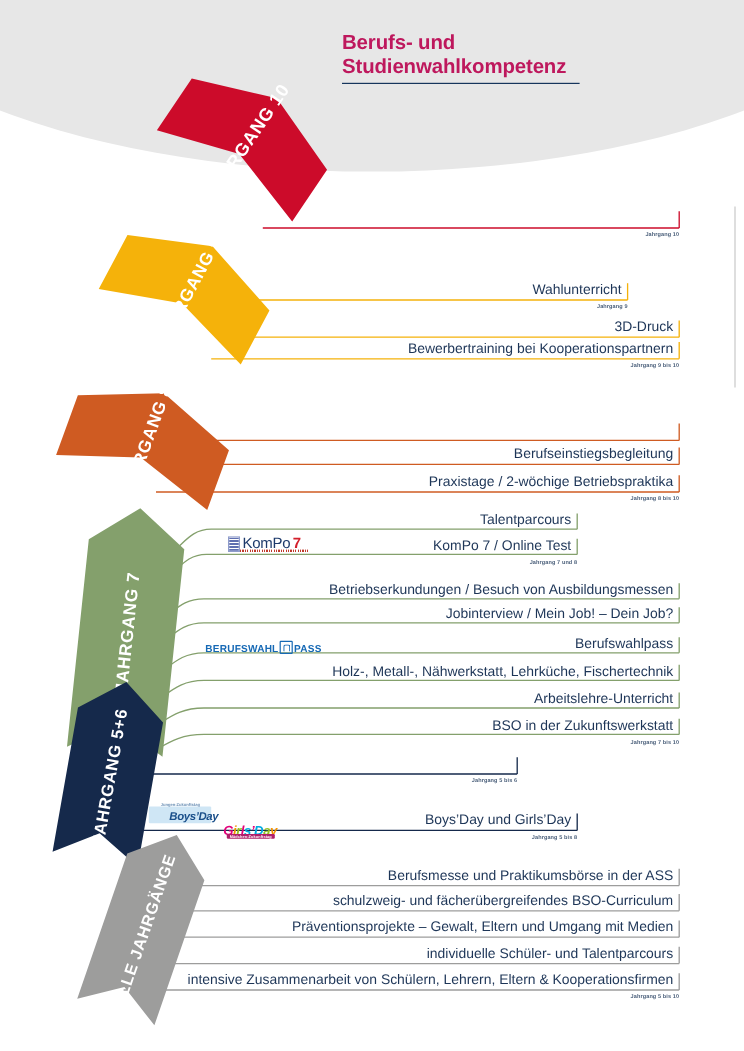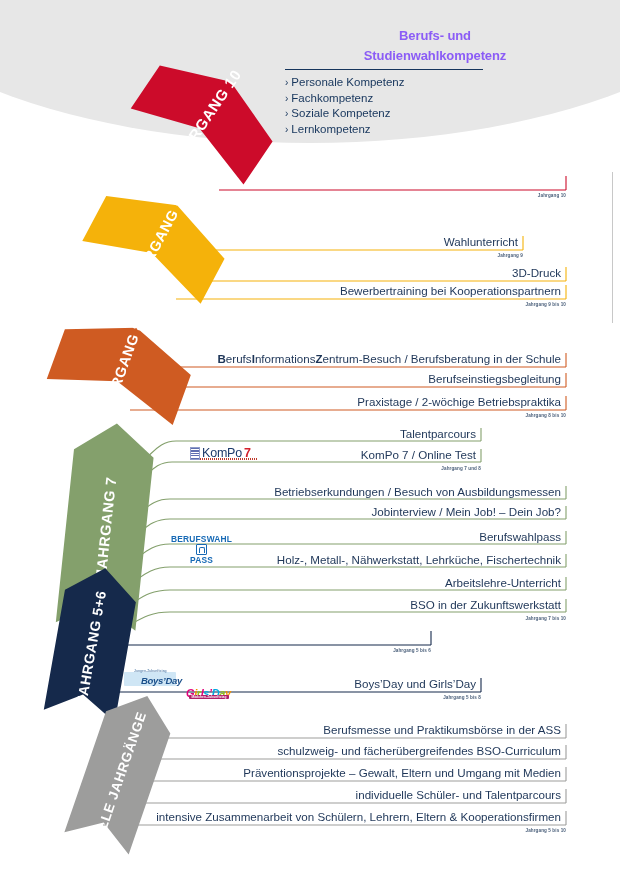--- a/index.html
+++ b/index.html
@@ -13,23 +13,22 @@
   }
   #stage{position:absolute;left:0;top:0;width:620px;height:876px;}
   #bg-svg,#lines-svg,#arrows-svg{position:absolute;left:0;top:0;width:620px;height:876px;}
   #bg-svg{z-index:1;}
   #lines-svg{z-index:2;}
   #arrows-svg{z-index:4;}
 
   
   #header{position:absolute;left:285px;top:26px;width:300px;z-index:5;}
   #header .title{
-    color:#8b5cf6;font-weight:bold;font-size:13px;line-height:20px;
+    color:#be185d;font-weight:bold;font-size:17px;line-height:20px;
     letter-spacing:-0.1px;
-    text-align:center;
   }
   #header .rule{
     border-bottom:1.4px solid #16355c;width:198px;margin-top:3px;margin-bottom:5px;
   }
   #header ul{list-style:none;margin:0;padding:0;}
   #header li{
     color:#16355c;font-size:11.5px;line-height:14.6px;white-space:nowrap;
   }
   #header li .chev{color:#16355c;font-size:10px;margin-right:3px;}
 
@@ -233,54 +232,37 @@
       <text class="alabel" x="6" y="5" font-size="13.5" text-anchor="middle">ALLE JAHRGÄNGE</text>
     </g>
   </svg>
 
   <div id="header">
     <div class="title">
       <div>Berufs- und</div>
       <div>Studienwahlkompetenz</div>
     </div>
     <div class="rule"></div>
-    <ul>
-      <li>
-        <span class="chev">›</span><span>Personale Kompetenz</span>
-      </li>
-      <li>
-        <span class="chev">›</span><span>Fachkompetenz</span>
-      </li>
-      <li>
-        <span class="chev">›</span><span>Soziale Kompetenz</span>
-      </li>
-      <li>
-        <span class="chev">›</span><span>Lernkompetenz</span>
-      </li>
-    </ul>
   </div>
 
   <div class="cap" style="left:400px;top:193px;width:166px;">Jahrgang 10</div>
 
   <div class="row" style="left:200px;top:235px;width:323px;">
     <span class="txt">Wahlunterricht</span>
   </div>
   <div class="cap" style="left:360px;top:253px;width:163px;">Jahrgang 9</div>
 
   <div class="row" style="left:185px;top:266px;width:381px;">
     <span class="txt">3D-Druck</span>
   </div>
   <div class="row" style="left:180px;top:284px;width:386px;">
     <span class="txt">Bewerbertraining bei Kooperationspartnern</span>
   </div>
   <div class="cap" style="left:400px;top:302px;width:166px;">Jahrgang 9 bis 10</div>
 
-  <div class="row" style="left:150px;top:352px;width:416px;">
-    <span class="txt"><b>B</b>erufs<b>I</b>nformations<b>Z</b>entrum-Besuch / Berufsberatung in der Schule</span>
-  </div>
   <div class="row" style="left:142px;top:372px;width:424px;">
     <span class="txt">Berufseinstiegsbegleitung</span>
   </div>
   <div class="row" style="left:134px;top:395px;width:432px;">
     <span class="txt">Praxistage / 2-wöchige Betriebspraktika</span>
   </div>
   <div class="cap" style="left:400px;top:413px;width:166px;">Jahrgang 8 bis 10</div>
 
   <div class="row" style="left:180px;top:427px;width:301px;">
     <span class="txt">Talentparcours</span>
@@ -310,21 +292,21 @@
     <span class="txt">Holz-, Metall-, Nähwerkstatt, Lehrküche, Fischertechnik</span>
   </div>
   <div class="row" style="left:174px;top:576px;width:392px;">
     <span class="txt">Arbeitslehre-Unterricht</span>
   </div>
   <div class="row" style="left:174px;top:598px;width:392px;">
     <span class="txt">BSO in der Zukunftswerkstatt</span>
   </div>
   <div class="cap" style="left:400px;top:616px;width:166px;">Jahrgang 7 bis 10</div>
 
-  <div class="logo bwp" style="left:171px;top:534px;flex-direction:column;">
+  <div class="logo bwp" style="left:171px;top:534px;">
     <span>BERUFSWAHL</span>
     <span class="mark"></span>
     <span>PASS</span>
   </div>
 
   <div class="cap" style="left:280px;top:648px;width:151px;">Jahrgang 5 bis 6</div>
 
   <div class="row" style="left:175px;top:677px;width:306px;">
     <span class="txt">Boys’Day und Girls’Day</span>
   </div>

